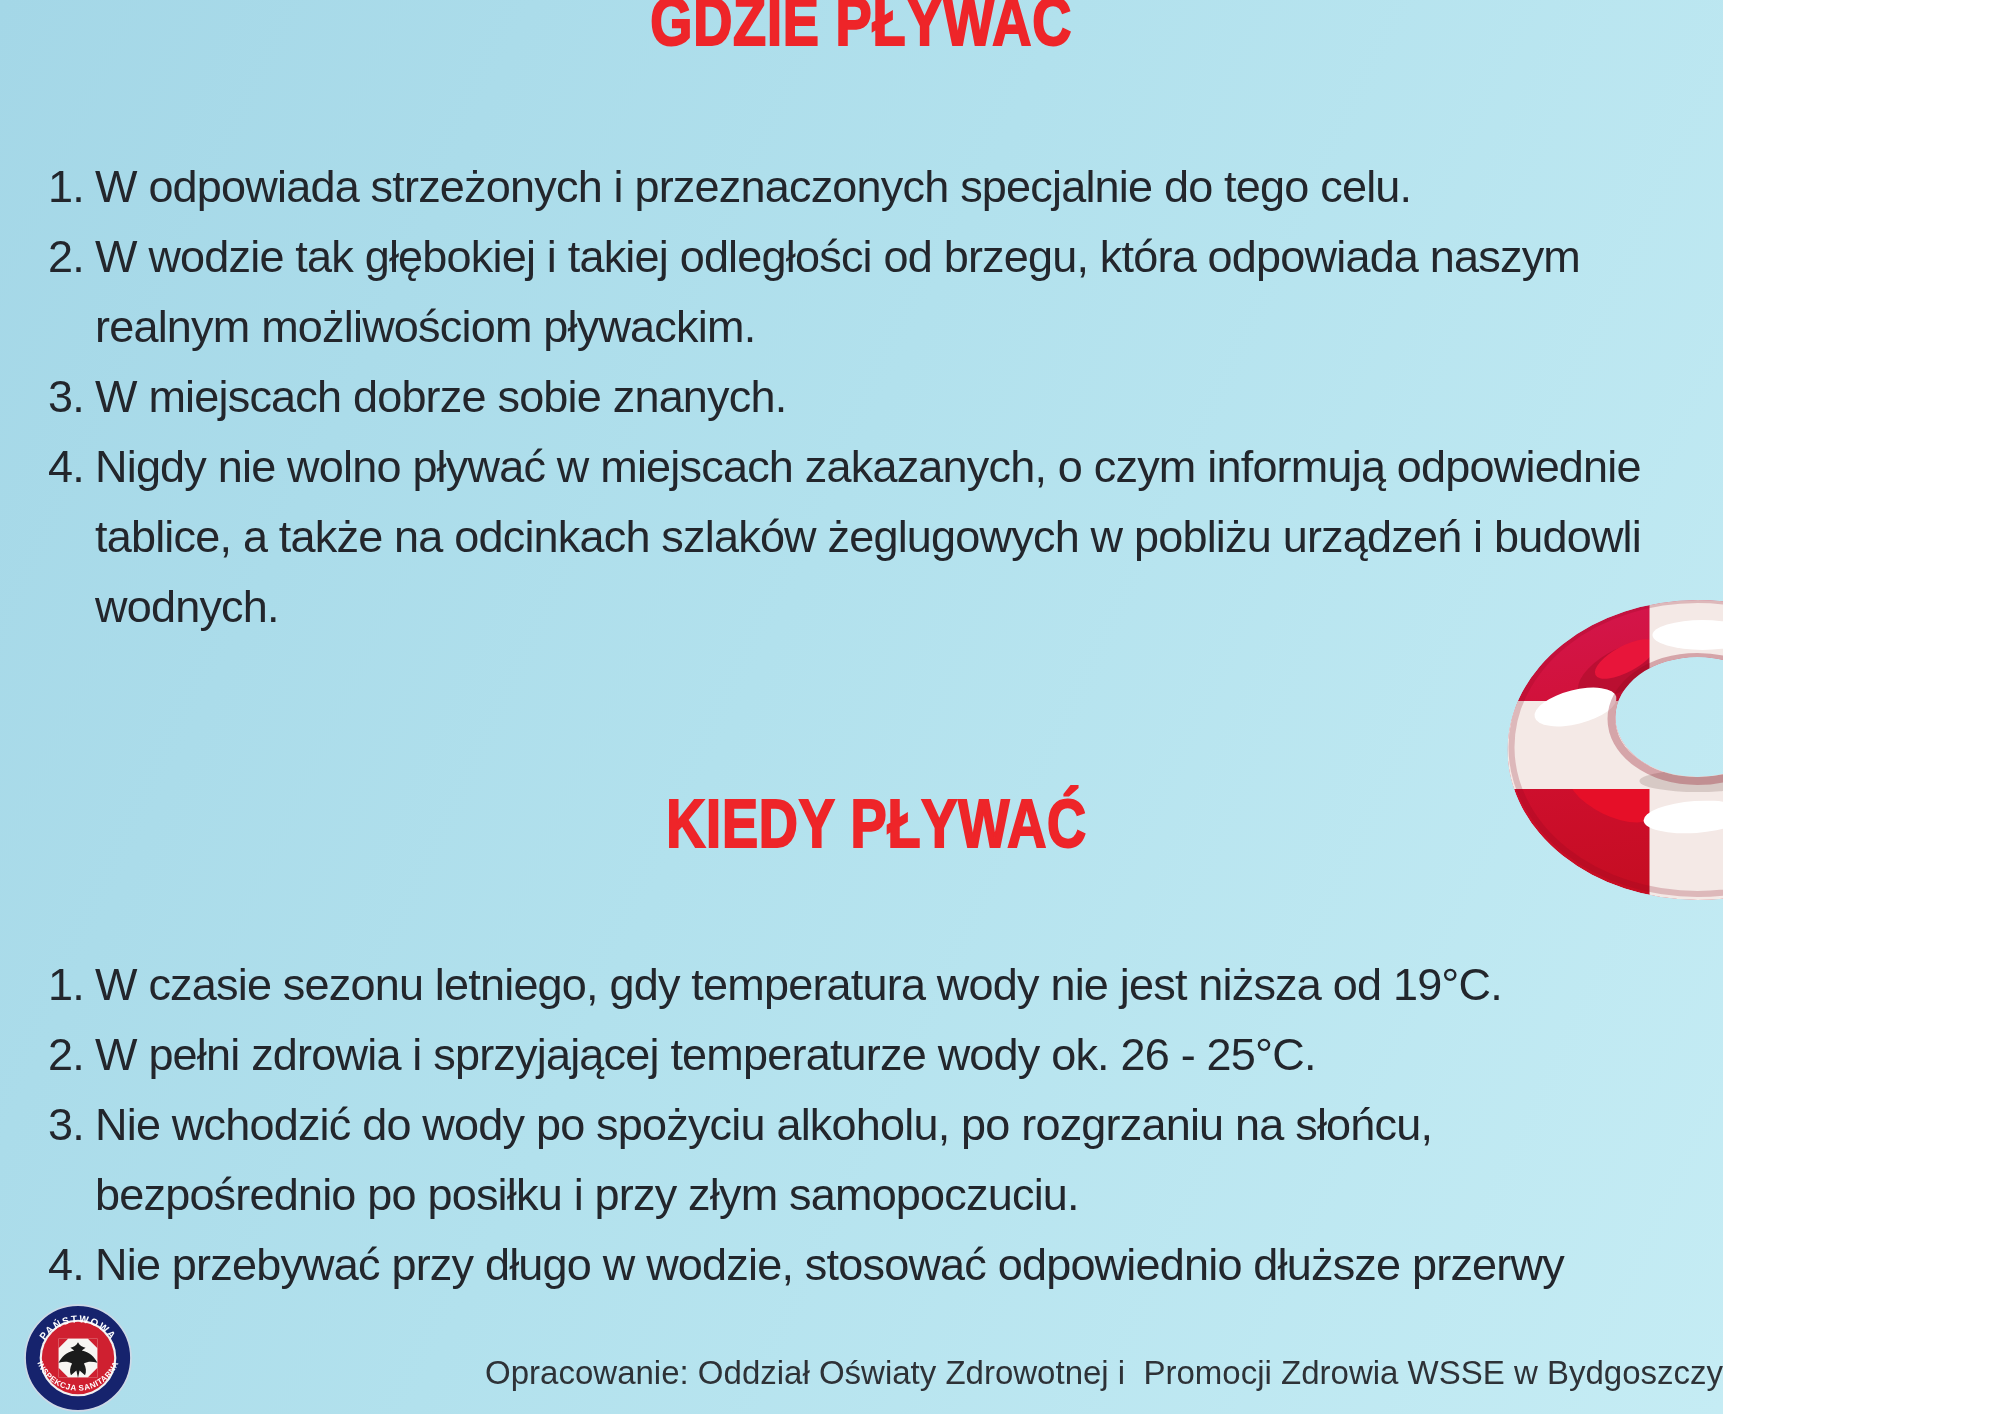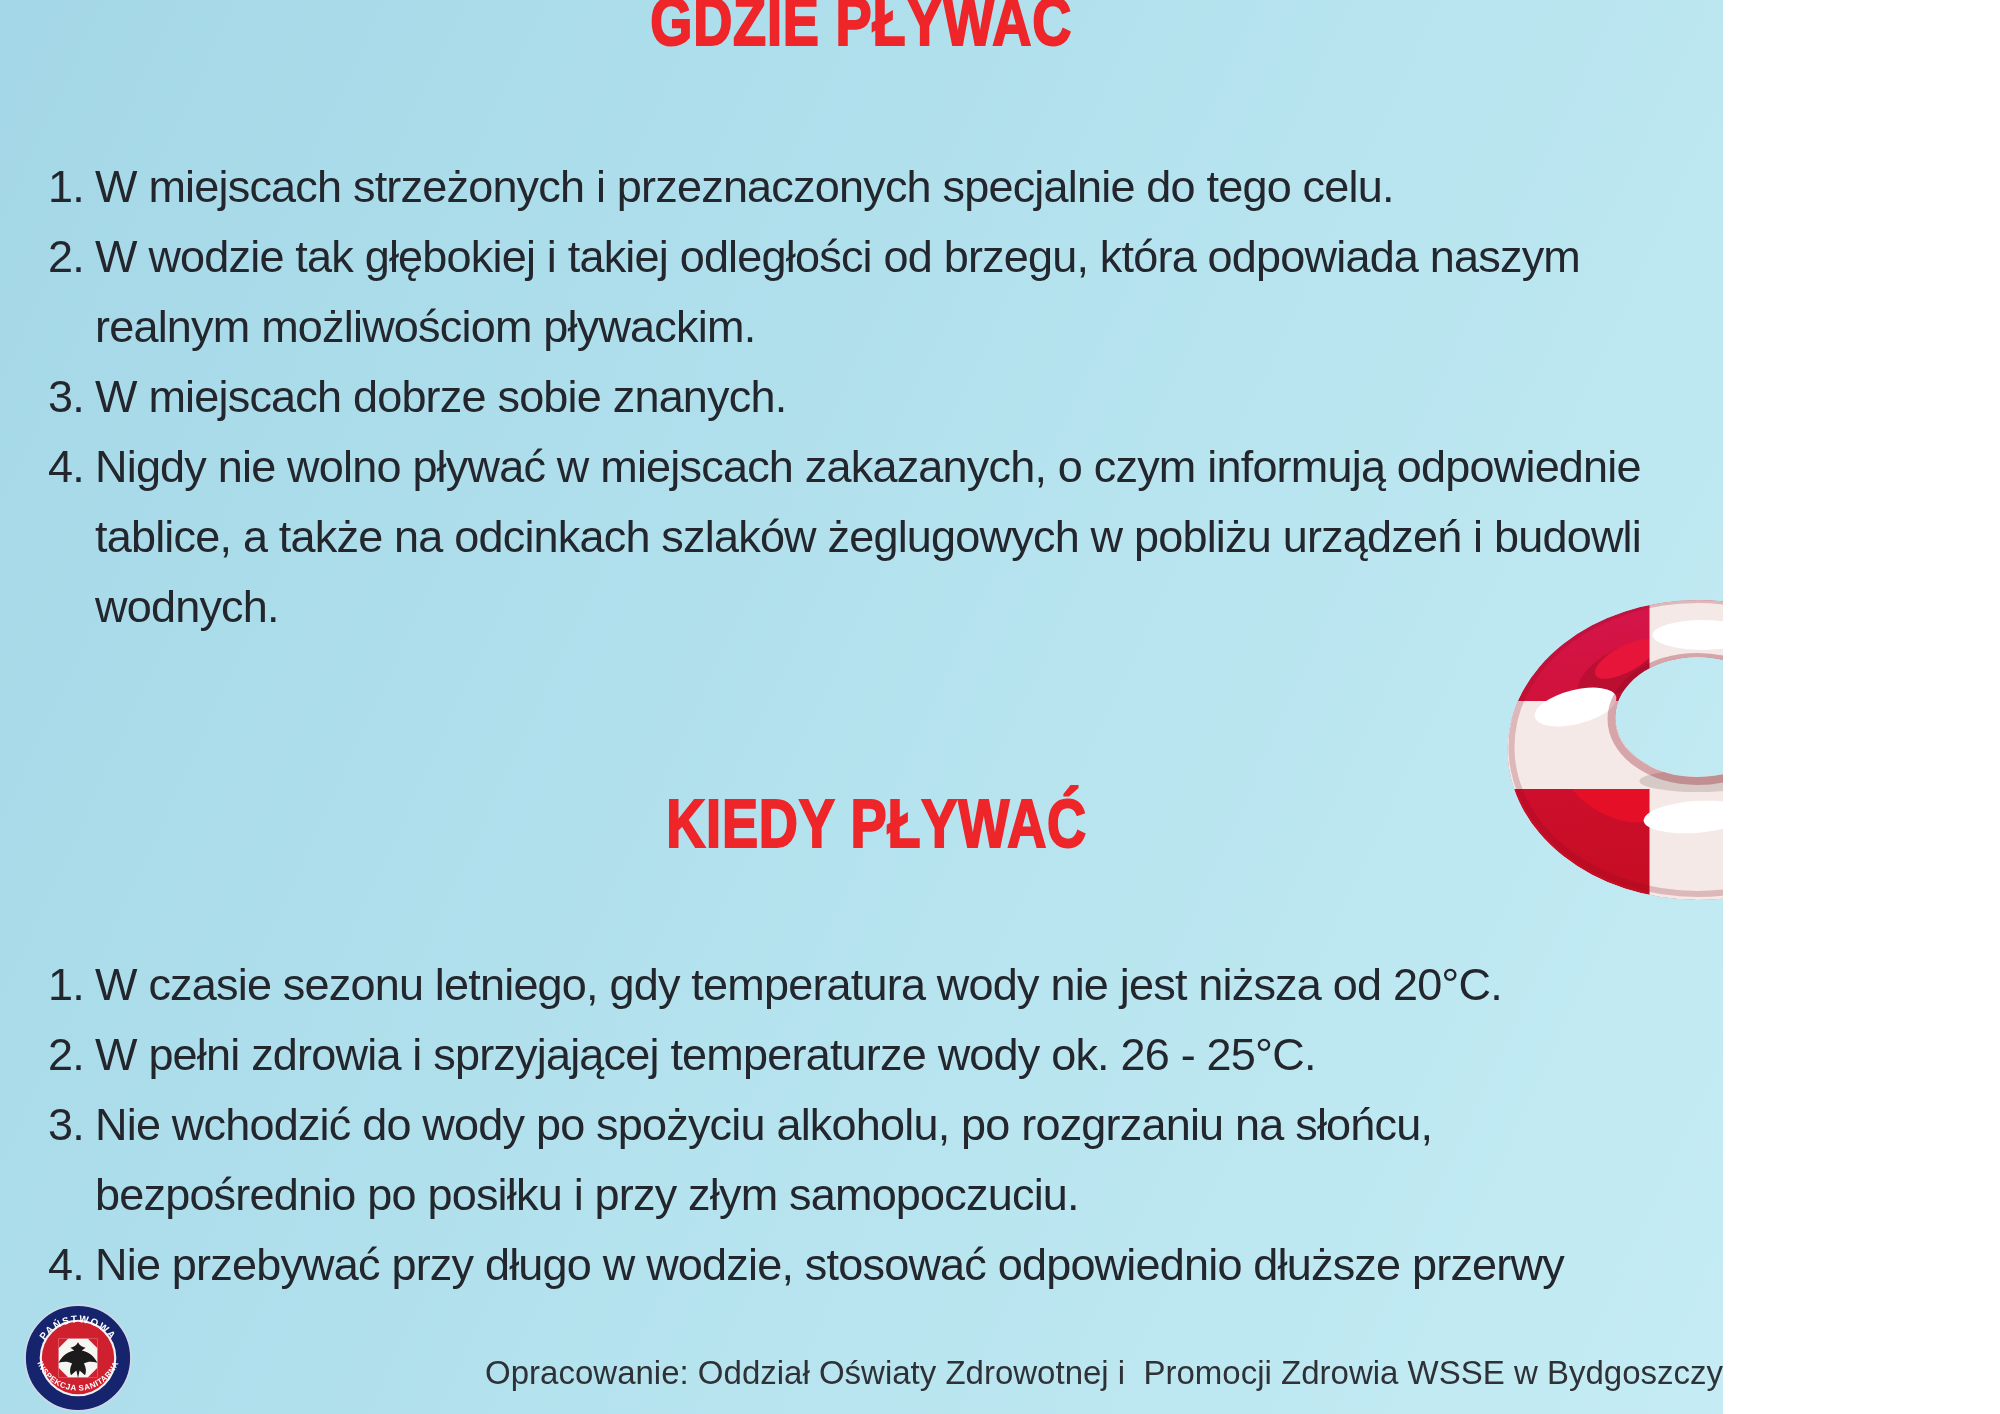--- a/index.html
+++ b/index.html
@@ -88,21 +88,21 @@
 
 <div class="poster">
 
   <h1 class="display-heading heading-1">
     <span class="hd-inner">GDZIE PŁYWAĆ</span>
   </h1>
 
   <ol class="num-list list-1">
     <li>
       <span class="num">1.</span>
-      <span class="text">W miejscach strzeżonych i przeznaczonych specjalnie do tego celu.</span>
+      <span class="text">W odpowiada strzeżonych i przeznaczonych specjalnie do tego celu.</span>
     </li>
     <li>
       <span class="num">2.</span>
       <span class="text">W wodzie tak głębokiej i takiej odległości od brzegu, która odpowiada naszym
 realnym możliwościom pływackim.</span>
     </li>
     <li>
       <span class="num">3.</span>
       <span class="text">W miejscach dobrze sobie znanych.</span>
     </li>
@@ -145,21 +145,21 @@
     </g>
   </svg>
 
   <h2 class="display-heading heading-2">
     <span class="hd-inner">KIEDY PŁYWAĆ</span>
   </h2>
 
   <ol class="num-list list-2">
     <li>
       <span class="num">1.</span>
-      <span class="text">W czasie sezonu letniego, gdy temperatura wody nie jest niższa od 20°C.</span>
+      <span class="text">W czasie sezonu letniego, gdy temperatura wody nie jest niższa od 19°C.</span>
     </li>
     <li>
       <span class="num">2.</span>
       <span class="text">W pełni zdrowia i sprzyjającej temperaturze wody ok. 26 - 25°C.</span>
     </li>
     <li>
       <span class="num">3.</span>
       <span class="text">Nie wchodzić do wody po spożyciu alkoholu, po rozgrzaniu na słońcu,
 bezpośrednio po posiłku i przy złym samopoczuciu.</span>
     </li>

